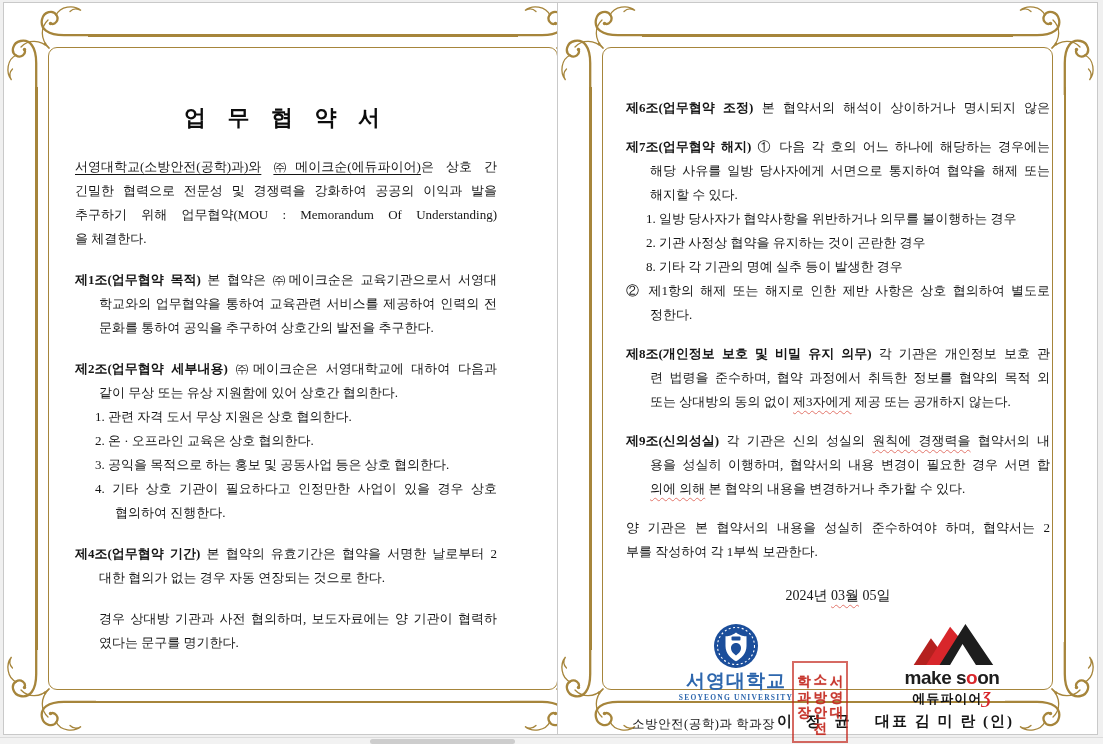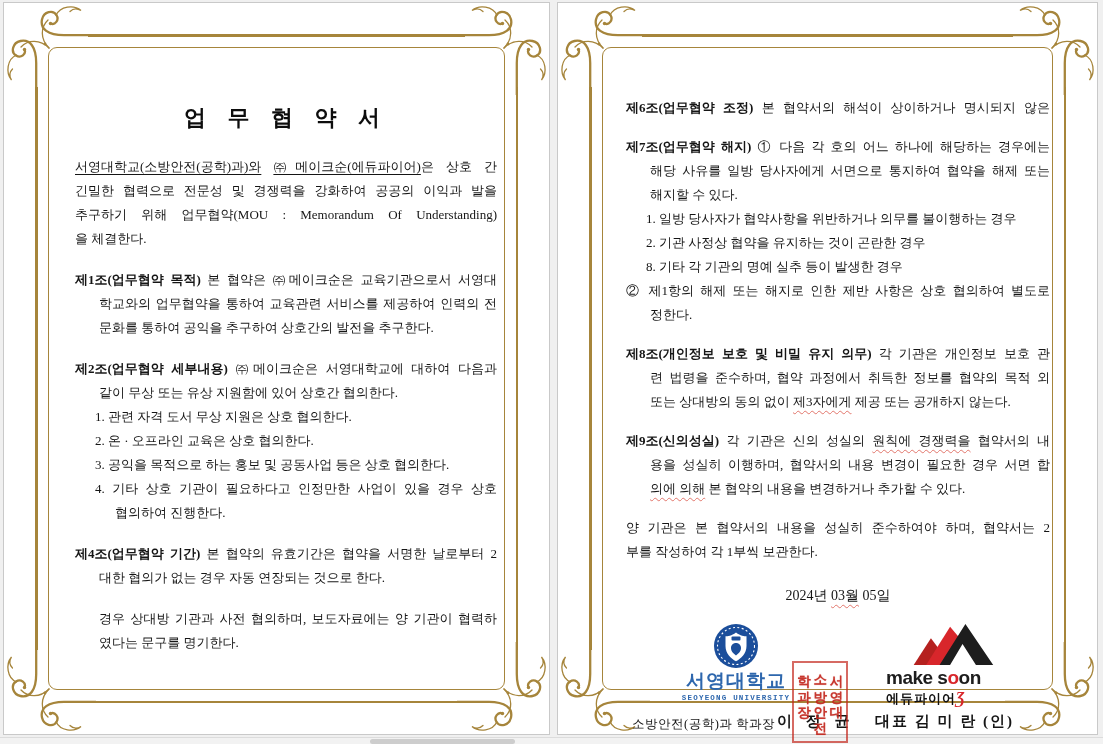--- a/index.html
+++ b/index.html
@@ -6,21 +6,21 @@
     --gold:#a6853b; --ink:#151515; --blue:#2e67ad; --sealred:#c3271e; --msred:#d8262b; --msblack:#1d1d1d;
   }
   *{box-sizing:border-box;}
   html,body{margin:0;padding:0;}
   body{
     width:1103px;height:744px;overflow:hidden;background:#f0f0f0;
     font-family:"Liberation Serif","DejaVu Serif",serif;color:var(--ink);
   }
   .stage{position:relative;width:1103px;height:744px;}
   .page{position:absolute;top:2px;height:733px;background:#fff;border:1px solid #c9c9c9;}
-  .page-left{left:3px;width:547px;}
+  .page-left{left:3px;width:600px;}
   .page-right{left:557px;width:541px;}
 
   
   .eg{position:absolute;background:var(--gold);}
   .eg-top{left:84px;right:84px;top:31px;height:2.5px;}
   .eg-bottom{left:84px;right:84px;bottom:31px;height:2.5px;}
   .eg-left{top:84px;bottom:84px;left:31px;width:2.5px;}
   .eg-right{top:84px;bottom:84px;right:31px;width:2.5px;}
   .inner-rect{position:absolute;inset:44px;border:1.4px solid var(--gold);border-radius:9px;}
   .orn{position:absolute;width:92px;height:92px;}
@@ -42,26 +42,26 @@
   .tline.center{text-align:center;text-align-last:center;}
   .b{font-weight:bold;}
   .u{text-decoration:underline;text-underline-offset:3px;}
   .sq{text-decoration:underline wavy #e2766c;text-decoration-thickness:1px;text-underline-offset:4px;text-align:right;}
 
   
   .sign-area{position:relative;height:128px;margin-top:2px;}
   .uni-block{position:absolute;left:52px;top:2px;width:116px;text-align:center;line-height:1.1;}
   .uni-emblem{display:block;margin:0 auto 2px auto;}
   .uni-name{font-family:"Liberation Sans","DejaVu Sans",sans-serif;font-size:19px;font-weight:bold;color:var(--blue);letter-spacing:1px;}
-  .uni-eng{font-family:Liberation Mono, monospace;font-size:7.5px;font-weight:bold;color:var(--blue);letter-spacing:1.2px;margin-top:2px;}
+  .uni-eng{font-family:Liberation Serif, serif;font-size:7.5px;font-weight:bold;color:var(--blue);letter-spacing:1.2px;margin-top:2px;}
   .seal{position:absolute;left:166px;top:40px;width:56px;height:82px;border:2px solid rgba(195,39,30,.75);
         display:flex;flex-direction:row-reverse;justify-content:space-between;padding:2px 3px;opacity:.92;z-index:3;background:rgba(255,255,255,.0);}
   .seal span{writing-mode:vertical-rl;text-orientation:upright;font-weight:bold;font-size:13.5px;line-height:1;
         color:var(--sealred);letter-spacing:2px;text-shadow:0 0 1px rgba(195,39,30,.55);}
-  .ms-block{position:absolute;left:260px;top:0;width:132px;text-align:left;line-height:1.05;}
+  .ms-block{position:absolute;left:260px;top:0;width:132px;text-align:center;line-height:1.05;}
   .ms-mountain{display:block;margin:0 auto;}
   .ms-word{font-family:"Liberation Sans","DejaVu Sans",sans-serif;font-size:19px;font-weight:bold;color:var(--msblack);letter-spacing:-0.5px;margin-top:1px;}
   .ms-word .red{color:var(--msred);}
   .ms-sub{font-size:13px;font-weight:600;letter-spacing:1px;margin-top:2px;color:#111;}
   .ms-sub .flame{color:var(--msred);font-style:italic;font-weight:bold;font-size:16px;}
   .sig-line{position:absolute;top:88px;left:0;right:0;height:22px;}
   .sig-title{position:absolute;left:6px;top:3px;font-size:12.5px;letter-spacing:0.5px;}
   .sig-name{position:absolute;left:119px;top:0;font-size:15px;font-weight:bold;letter-spacing:5px;margin-left:32px;}
   .sig-right{position:absolute;left:249px;top:0;font-size:15px;font-weight:bold;letter-spacing:2px;}
 

